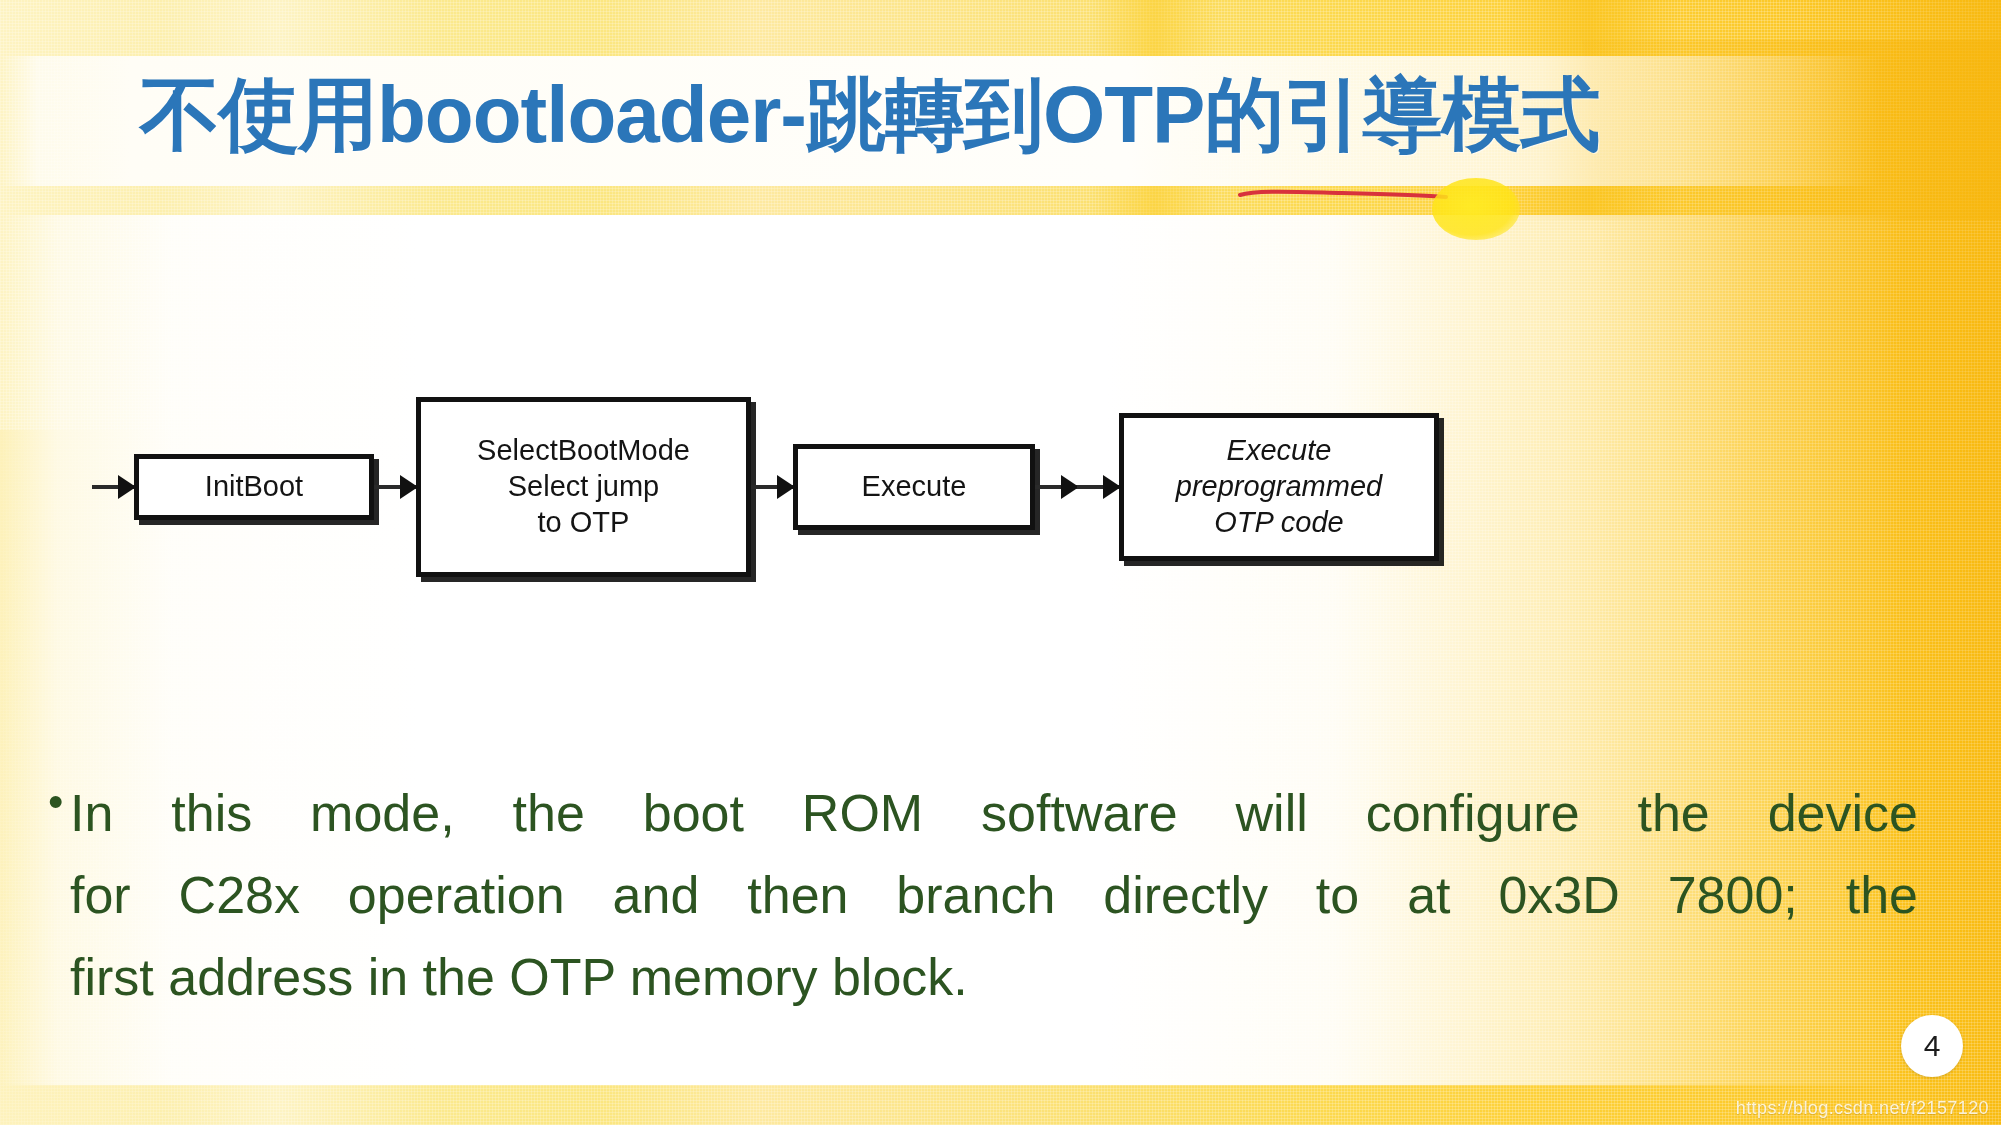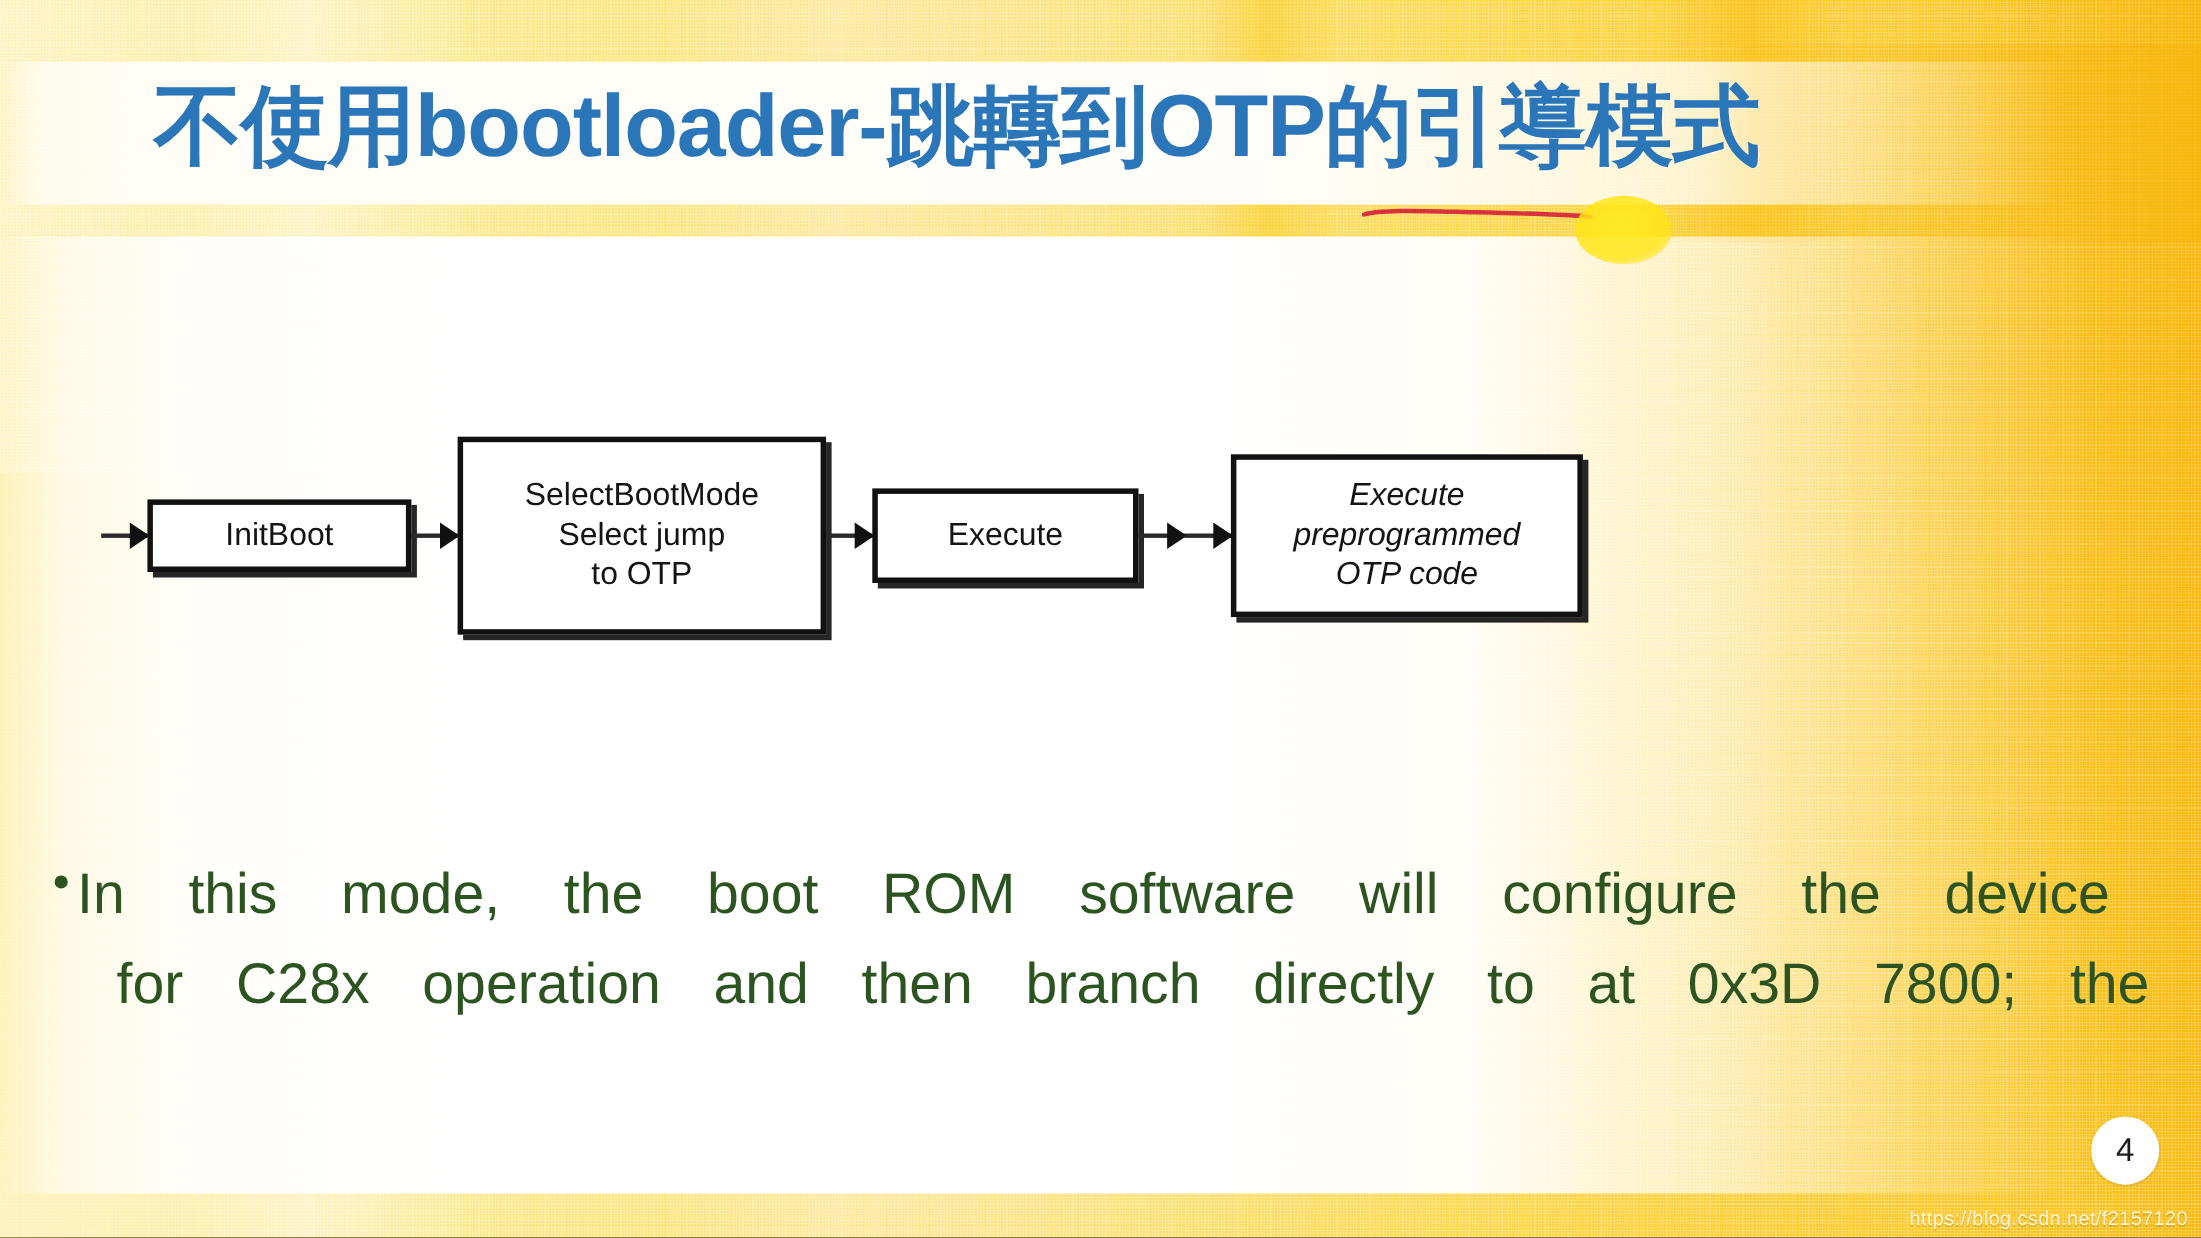--- a/index.html
+++ b/index.html
@@ -335,21 +335,24 @@
   </div>
 
   <div class="body-block">
     <div class="bullet-row">
       <span class="bullet-dot">•</span>
       <span class="bullet-text">
         <span class="ln ln-just">
           <span style="width: 100%; display: inline-block; text-align: justify; text-align-last: justify; white-space: normal;">In this mode, the boot ROM software will configure the device</span>
         </span>
         <span class="ln ln-just">
-          <span style="width: 100%; display: inline-block; text-align: justify; text-align-last: justify; white-space: normal; margin-left: 36px;">for C28x operation and then branch directly to at 0x3D 7800; the</span>
+          <span style="width: 100%; display: inline-block; text-align: justify; text-align-last: justify; white-space: normal;">for C28x operation and then branch directly to at 0x3D 7800; the</span>
+        </span>
+        <span class="ln">
+          <span>first address in the OTP memory block.</span>
         </span>
       </span>
     </div>
   </div>
 
   <div class="page-badge">4</div>
 
   <div class="watermark">https://blog.csdn.net/f2157120</div>
 
 </div>

